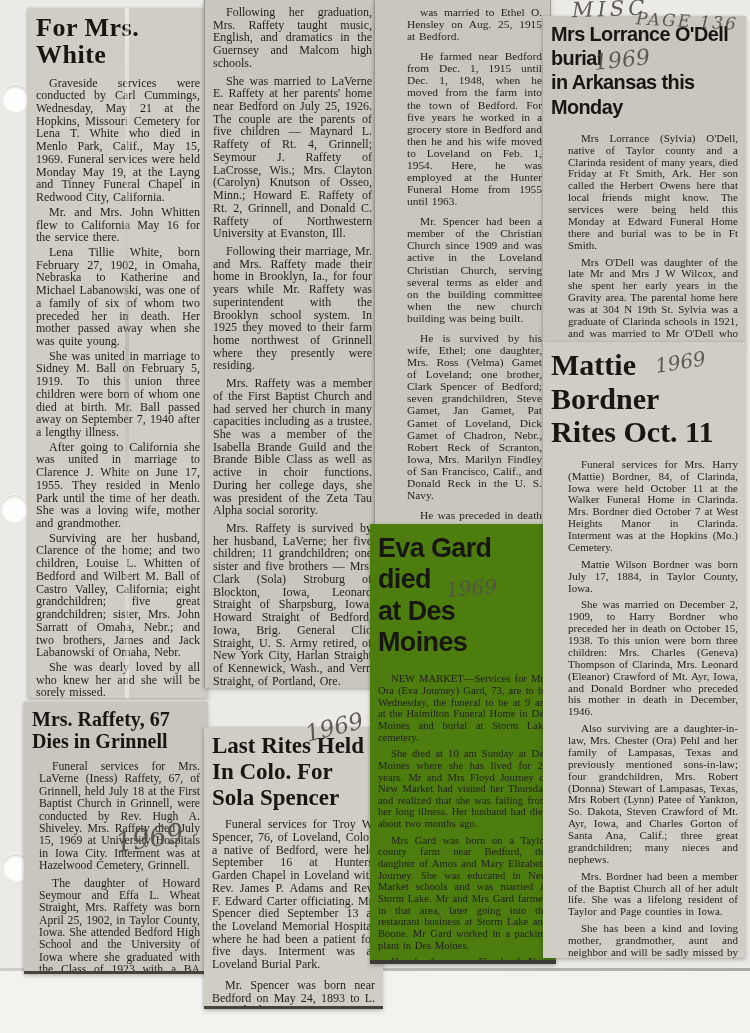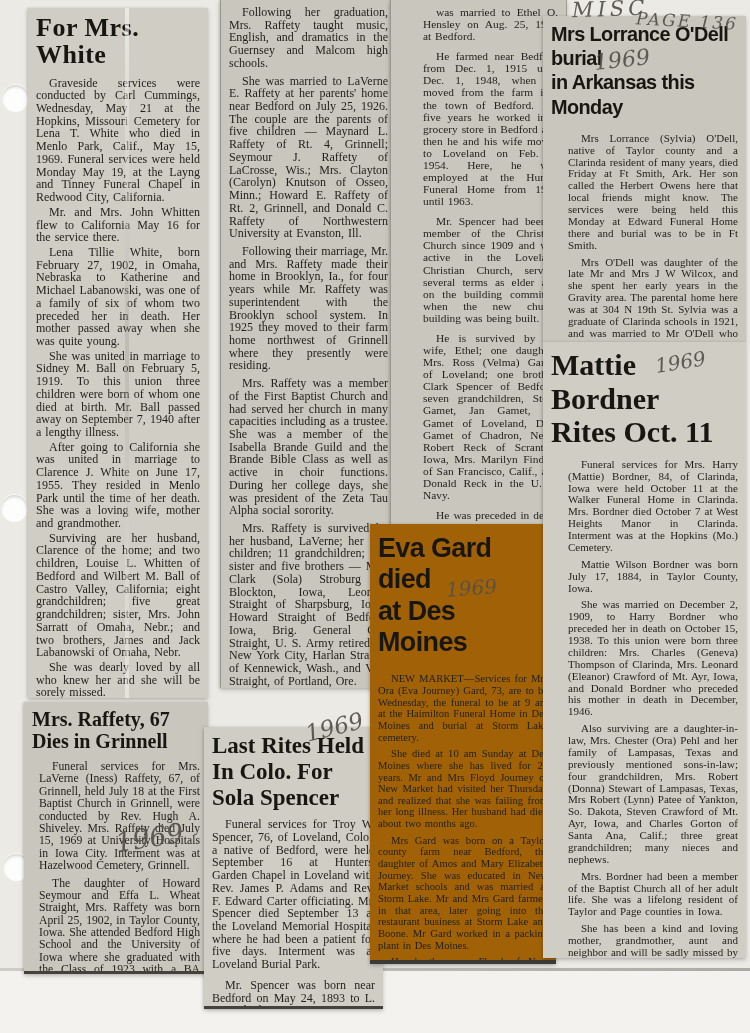--- a/index.html
+++ b/index.html
@@ -15,22 +15,22 @@
 
   .hole { position:absolute; width:27px; height:27px; border-radius:50%;
     background:#fdfdfc; box-shadow: inset 0 2px 3px rgba(0,0,0,.16), 0 -1px 1px rgba(255,255,255,.7); }
 
   .clip {
     position:absolute; box-sizing:border-box; padding:6px 8px; overflow:hidden;
     color:#211f1b; box-shadow: 0 2px 4px rgba(40,38,34,.25), -1px 0 2px rgba(40,38,34,.12);
   }
   .tone-a { background:#d0cdc5; }
   .tone-b { background:#c9c6be; }
-  .tone-c { background:#a16207; }
-  .col-rule { border-left:1px solid rgba(70,66,58,.35); border-right:1px solid rgba(70,66,58,.30);margin-left:16px; }
+  .tone-c { background:#4d7c0f; }
+  .col-rule { border-left:1px solid rgba(70,66,58,.35); border-right:1px solid rgba(70,66,58,.30); }
   .bottom-rule { border-bottom:3px solid #45423c; }
   .bottom-rule-heavy { border-bottom:4px solid #3c3a35; }
 
   .clip p { margin:0; text-indent:13px; text-align:justify; line-height:1.06; word-spacing:1px; }
   .fs12  p { font-size:12px;   }
   .fs117 p { font-size:11.7px;margin-left:7px; }
   .fs114 p { font-size:11.4px; }
   .fs105 p { font-size:10.6px; line-height:1.1; }
   .fs11  p { font-size:11px;   line-height:1.08;margin-left:17px; }
   .gap-sm p + p { margin-top:2px; }

